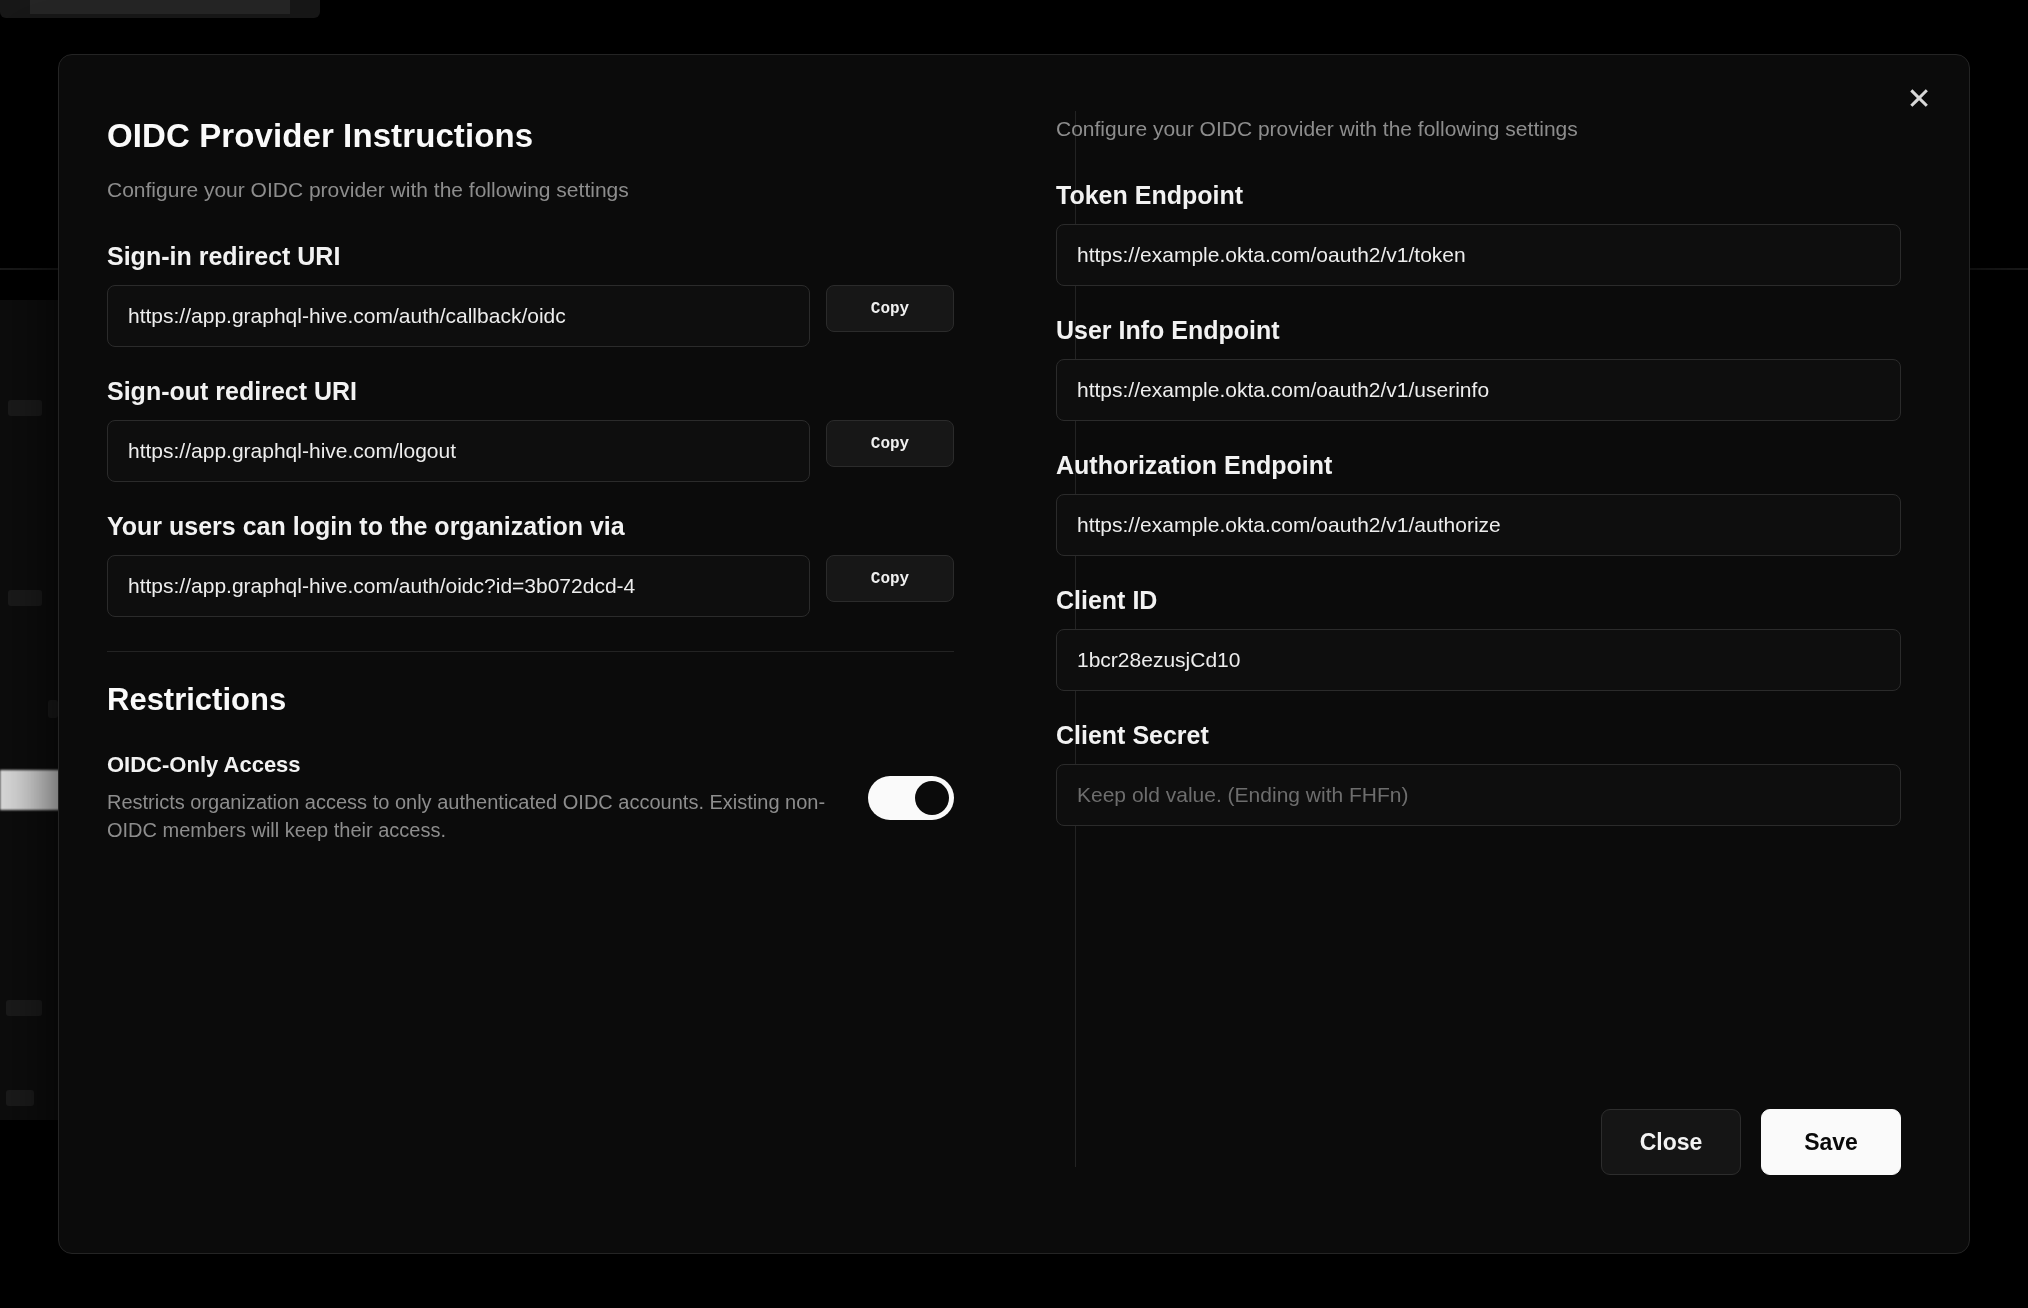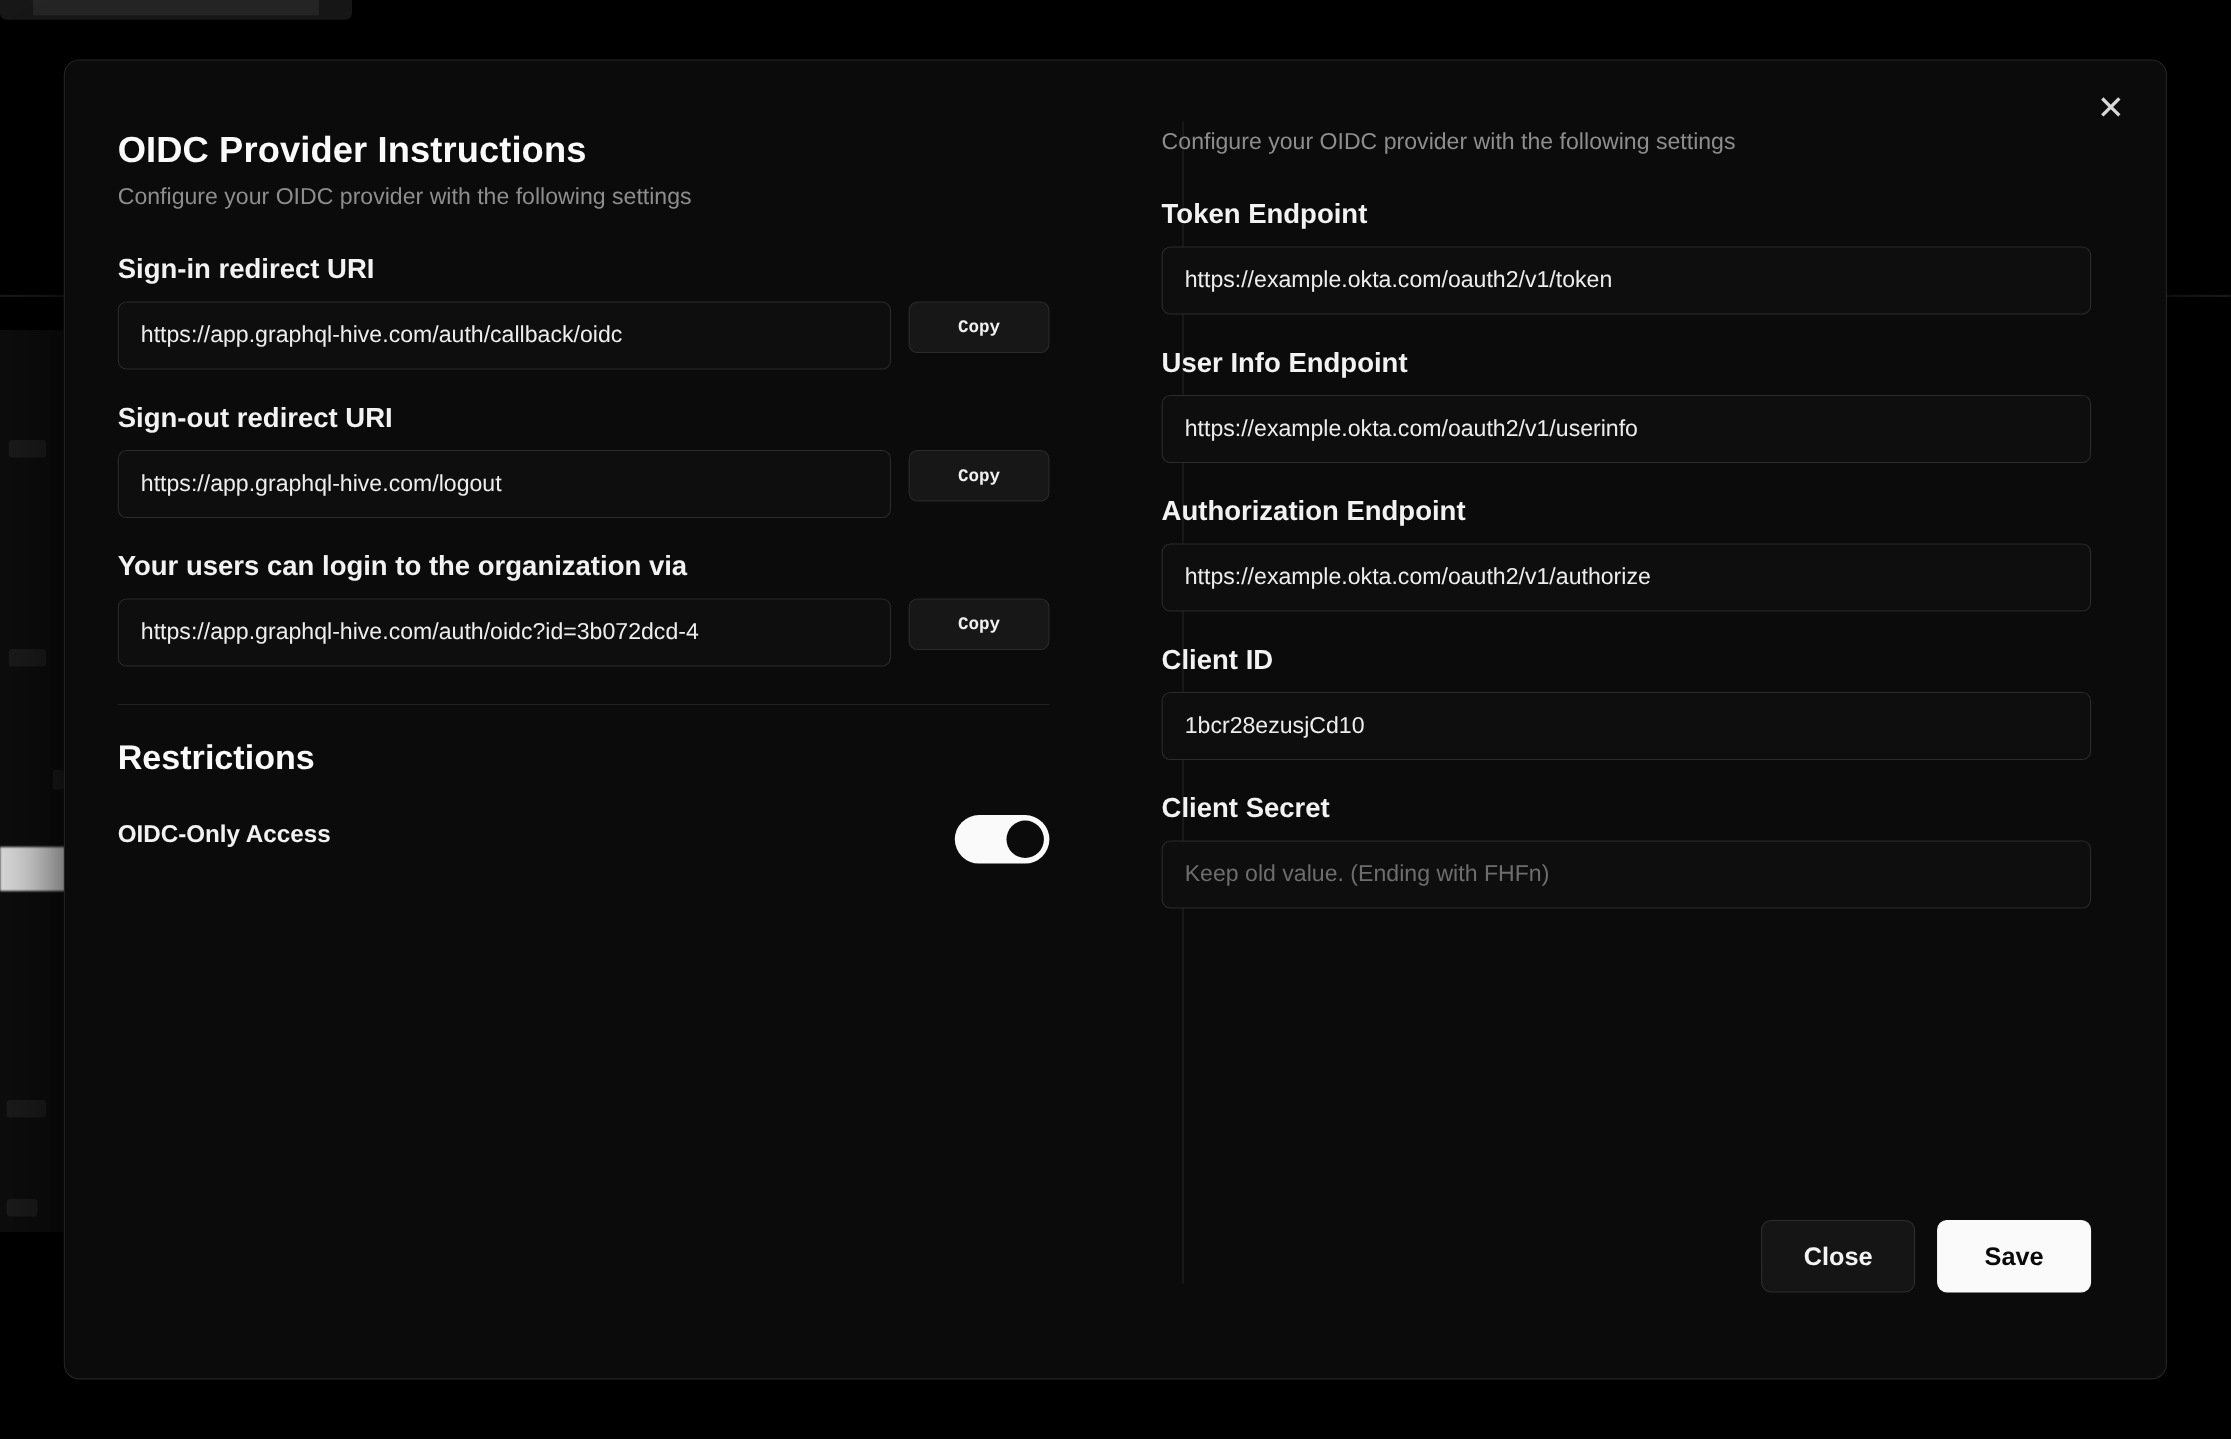--- a/index.html
+++ b/index.html
@@ -97,21 +97,21 @@
     width: 1px;
     background: #232323;
   }
   .col-right {
     flex: 1;
     padding: 62px 68px 40px 42px;
     position: relative;
   }
 
   h2.section-title {
-    margin: 0 0 12px 0;
+    margin: 0 0 23px 0;
     font-size: 33px;
     font-weight: 700;
     color: #fafafa;
     letter-spacing: .1px;
   }
   p.section-sub {
     margin: 0 0 40px 0;
     font-size: 21px;
     color: #8d8d8d;
     font-weight: 400;
@@ -287,20 +287,21 @@
           <button class="copy-btn">Copy</button>
         </div>
 
         <div class="hr"></div>
 
         <h3 class="sub-section-title">Restrictions</h3>
 
         <div class="toggle-row">
           <div class="toggle-text">
             <p class="toggle-title">OIDC-Only Access</p>
+            <p class="toggle-desc">Restricts organization access to only authenticated OIDC accounts. Existing non-OIDC members will keep their access.</p>
           </div>
           <button class="switch">
             <span class="knob"></span>
           </button>
         </div>
       </div>
 
       <div class="col-divider"></div>
 
       <div class="col-right">

